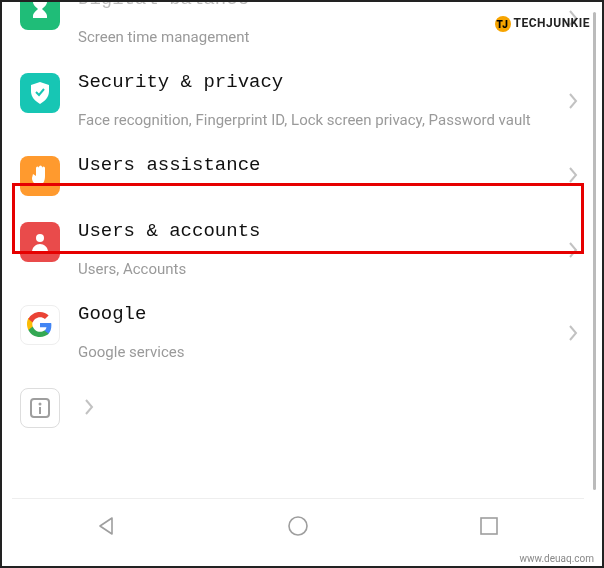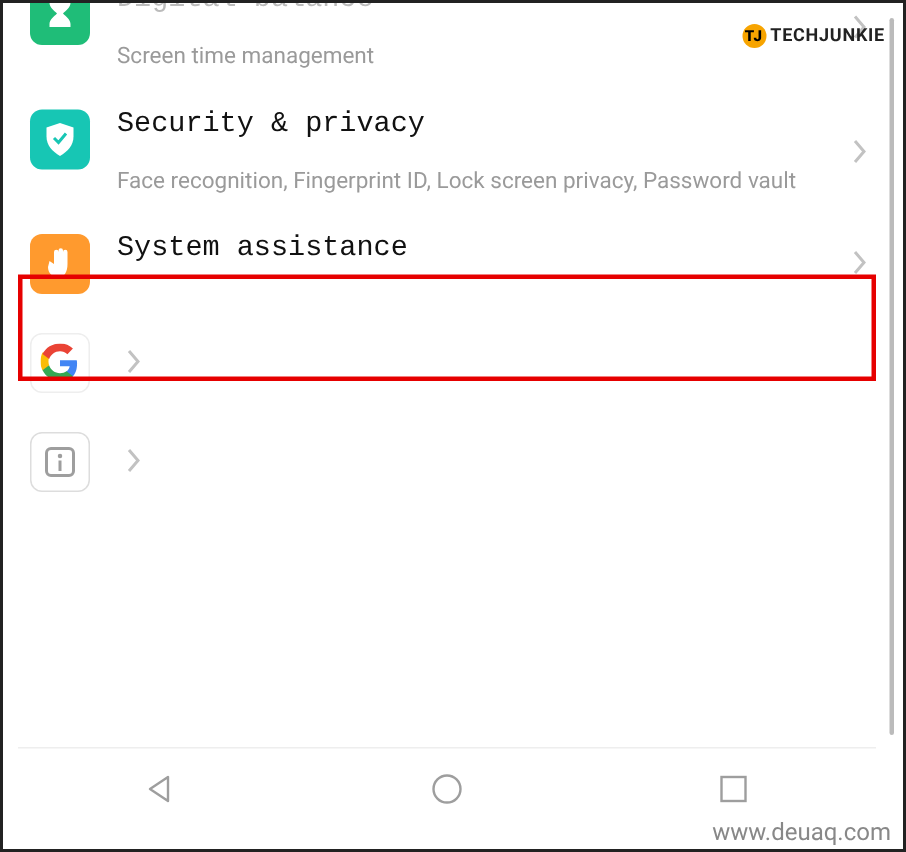--- a/index.html
+++ b/index.html
@@ -25,21 +25,21 @@
     }
     .watermark-top .tj-icon {
       width: 16px; height: 16px; border-radius: 50%;
       background: #f7a400;
       display: inline-flex; align-items: center; justify-content: center;
       font-size: 10px; font-weight: 900; color: #000;
     }
     .watermark-bottom {
       position: absolute;
       bottom: 2px; right: 8px;
-      font-size: 16px;
+      font-size: 10px;
       color: #888;
     }
     .scroll-track {
       position: absolute;
       right: 6px; top: 10px;
       width: 3px; height: 478px;
       background: #bbb;
       border-radius: 2px;
     }
     .content {
@@ -160,39 +160,60 @@
     </div>
   </div>
 
   <div class="row">
     <div class="icon-wrap ic-orange">
       <svg width="22" height="24" viewBox="0 0 22 24">
           <path d="M7 12V4a1.5 1.5 0 013 0V3a1.5 1.5 0 013 0v1a1.5 1.5 0 013 0v8c0 5-2 9-6 9s-7-3-7-7l1-4 3 2z" fill="#fff"></path>
         </svg>
     </div>
     <div class="text-col">
-      <div class="title">System assistance</div>
-    </div>
-    <div class="chev">
-      <svg width="10" height="16" viewBox="0 0 10 16">
-          <path d="M2 1l6 7-6 7" fill="none" stroke="currentColor" stroke-width="2"></path>
-        </svg>
-    </div>
-  </div>
-
+      <div class="title">Users assistance</div>
+    </div>
+    <div class="chev">
+      <svg width="10" height="16" viewBox="0 0 10 16">
+          <path d="M2 1l6 7-6 7" fill="none" stroke="currentColor" stroke-width="2"></path>
+        </svg>
+    </div>
+  </div>
+
+  <div class="row" id="row3">
+    <div class="icon-wrap ic-red">
+      <svg width="22" height="24" viewBox="0 0 22 24">
+          <circle cx="11" cy="8" r="4" fill="#fff"></circle>
+          <path d="M3 22c0-5 4-8 8-8s8 3 8 8H3z" fill="#fff"></path>
+        </svg>
+    </div>
+    <div class="text-col">
+      <div class="title">Users &amp; accounts</div>
+      <div class="subtitle">Users, Accounts</div>
+    </div>
+    <div class="chev">
+      <svg width="10" height="16" viewBox="0 0 10 16">
+          <path d="M2 1l6 7-6 7" fill="none" stroke="currentColor" stroke-width="2"></path>
+        </svg>
+    </div>
+  </div>
 
   <div class="row">
     <div class="icon-wrap ic-google">
       <svg width="26" height="26" viewBox="0 0 48 48">
         <path fill="#4285F4" d="M45 24.5c0-1.6-.1-2.8-.4-4H24v7.5h11.9c-.5 3-2.3 5.5-4.9 7.2v6h7.9C43.6 36.8 45 31 45 24.5z"></path>
         <path fill="#34A853" d="M24 46c6.5 0 12-2.1 16-5.8l-7.9-6c-2.2 1.5-5 2.4-8.1 2.4-6.2 0-11.5-4.2-13.4-9.8H2.5v6.2C6.5 41 14.6 46 24 46z"></path>
         <path fill="#FBBC05" d="M10.6 26.8c-.5-1.5-.8-3-.8-4.8s.3-3.3.8-4.8v-6.2H2.5C.9 14.3 0 18 0 22s.9 7.7 2.5 11l8.1-6.2z"></path>
         <path fill="#EA4335" d="M24 9.5c3.5 0 6.6 1.2 9.1 3.6l6.8-6.8C36 2.3 30.5 0 24 0 14.6 0 6.5 5 2.5 13l8.1 6.2C12.5 13.7 17.8 9.5 24 9.5z"></path>
       </svg>
     </div>
+    <div class="text-col">
+      <div class="title">Google</div>
+      <div class="subtitle">Google services</div>
+    </div>
     <div class="chev">
       <svg width="10" height="16" viewBox="0 0 10 16">
           <path d="M2 1l6 7-6 7" fill="none" stroke="currentColor" stroke-width="2"></path>
         </svg>
     </div>
   </div>
 
   <div class="row">
     <div class="icon-wrap ic-gray">
       <svg width="24" height="24" viewBox="0 0 24 24">

